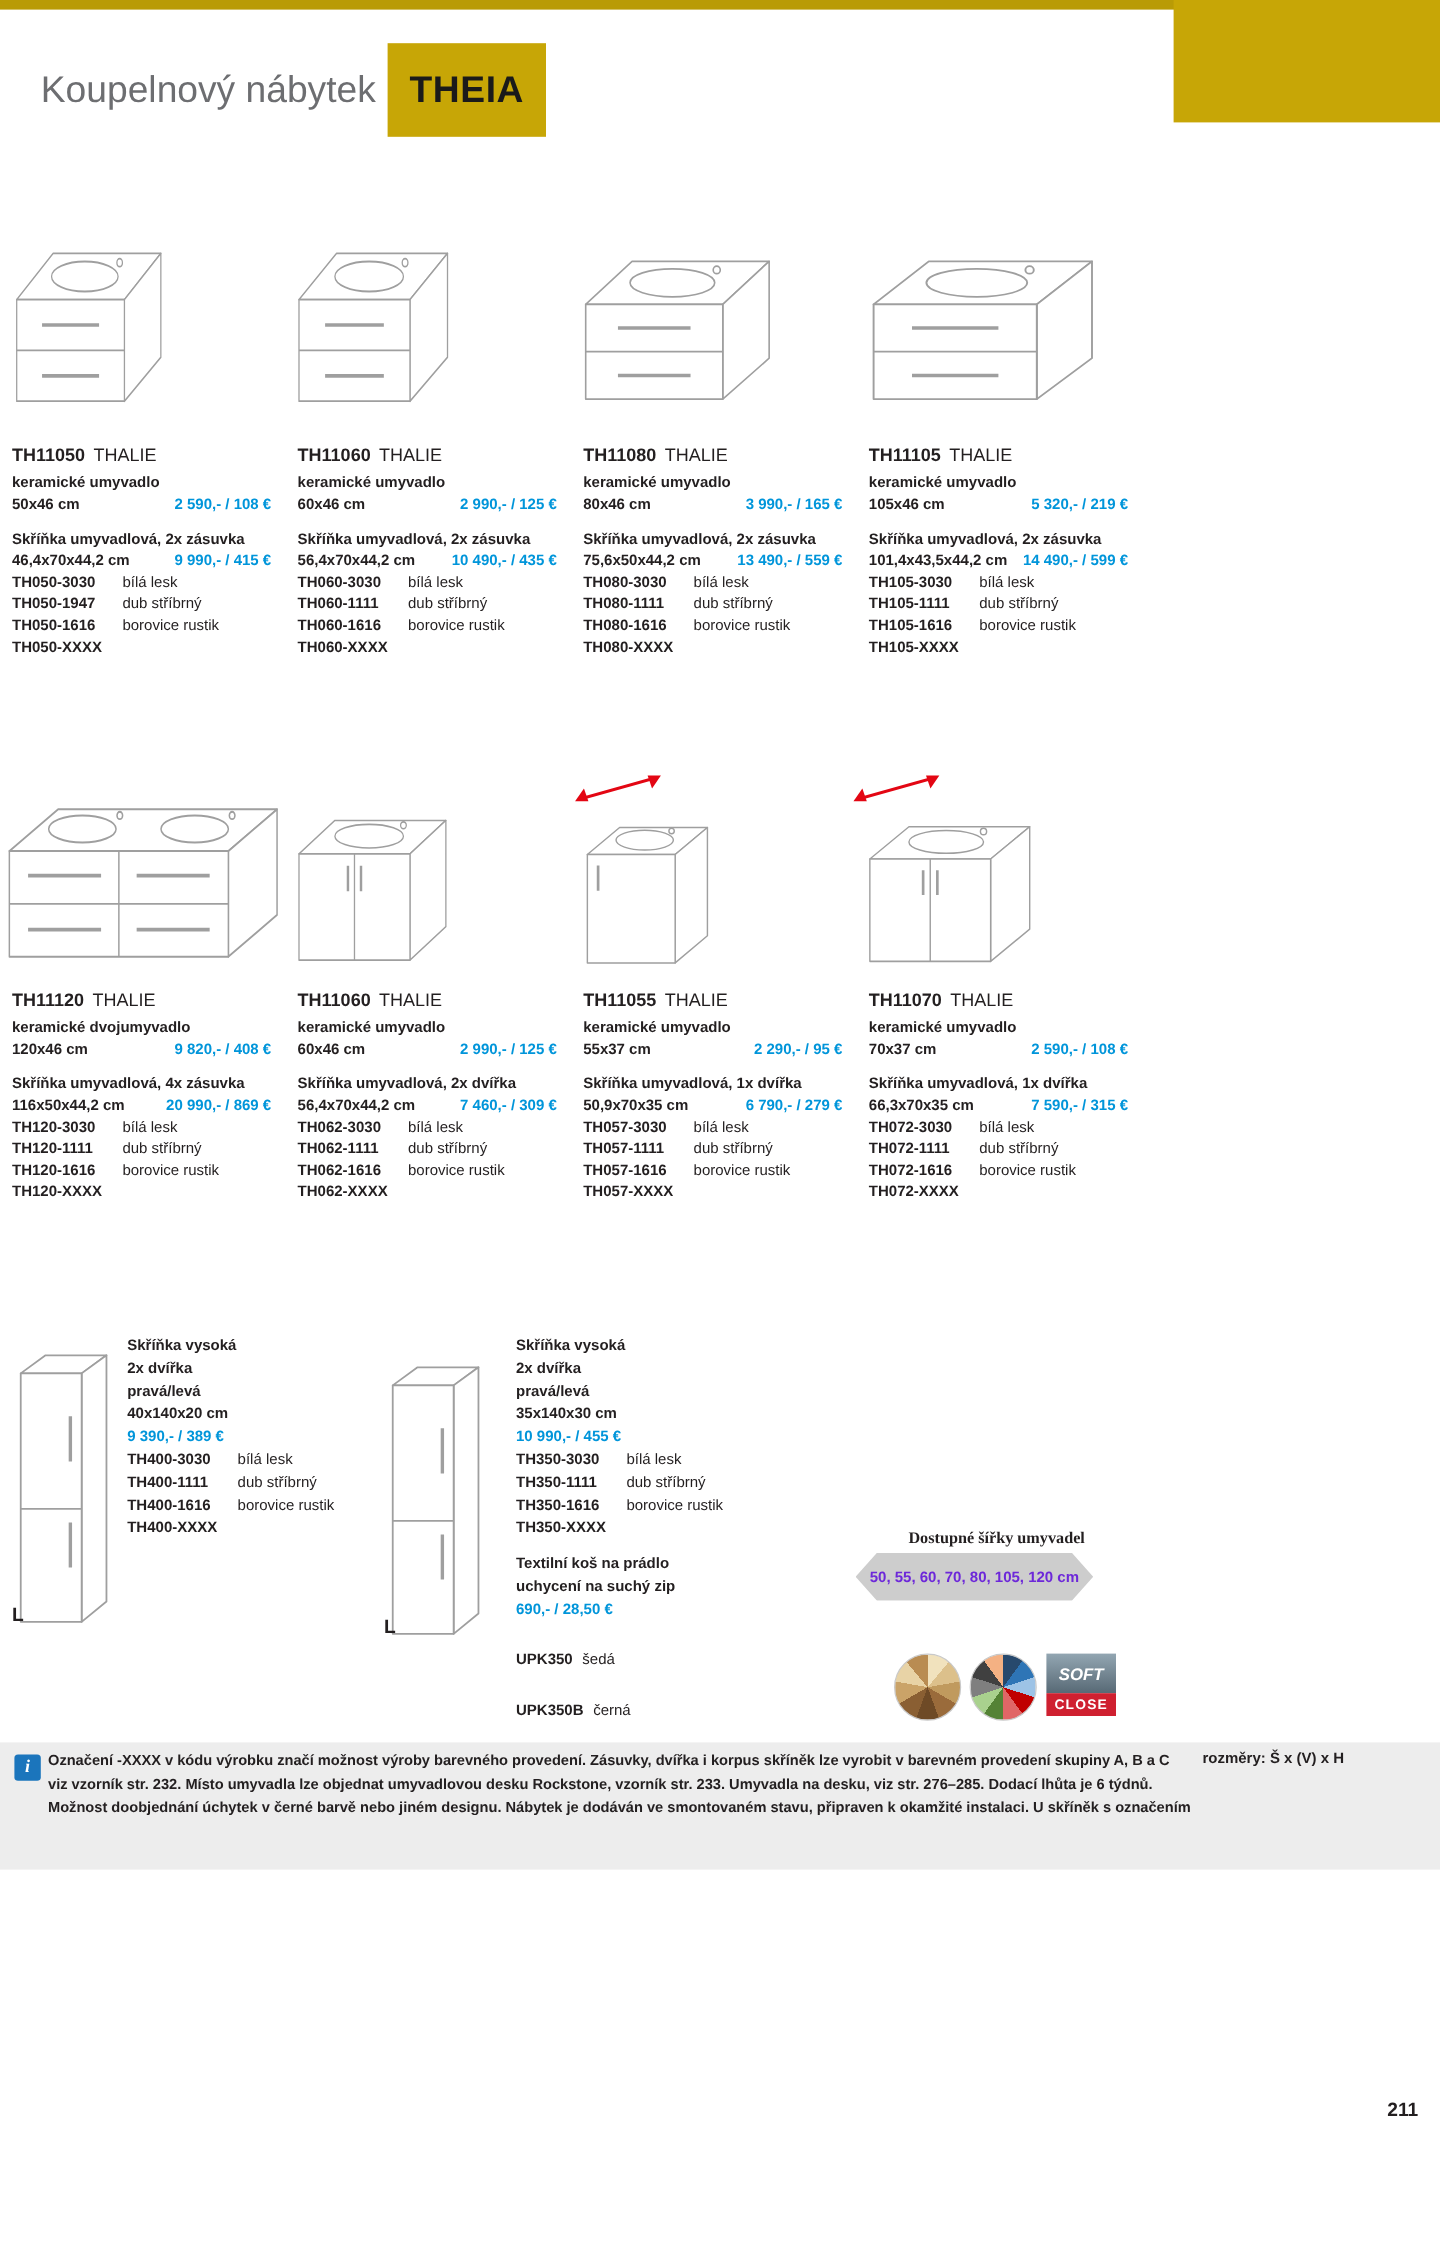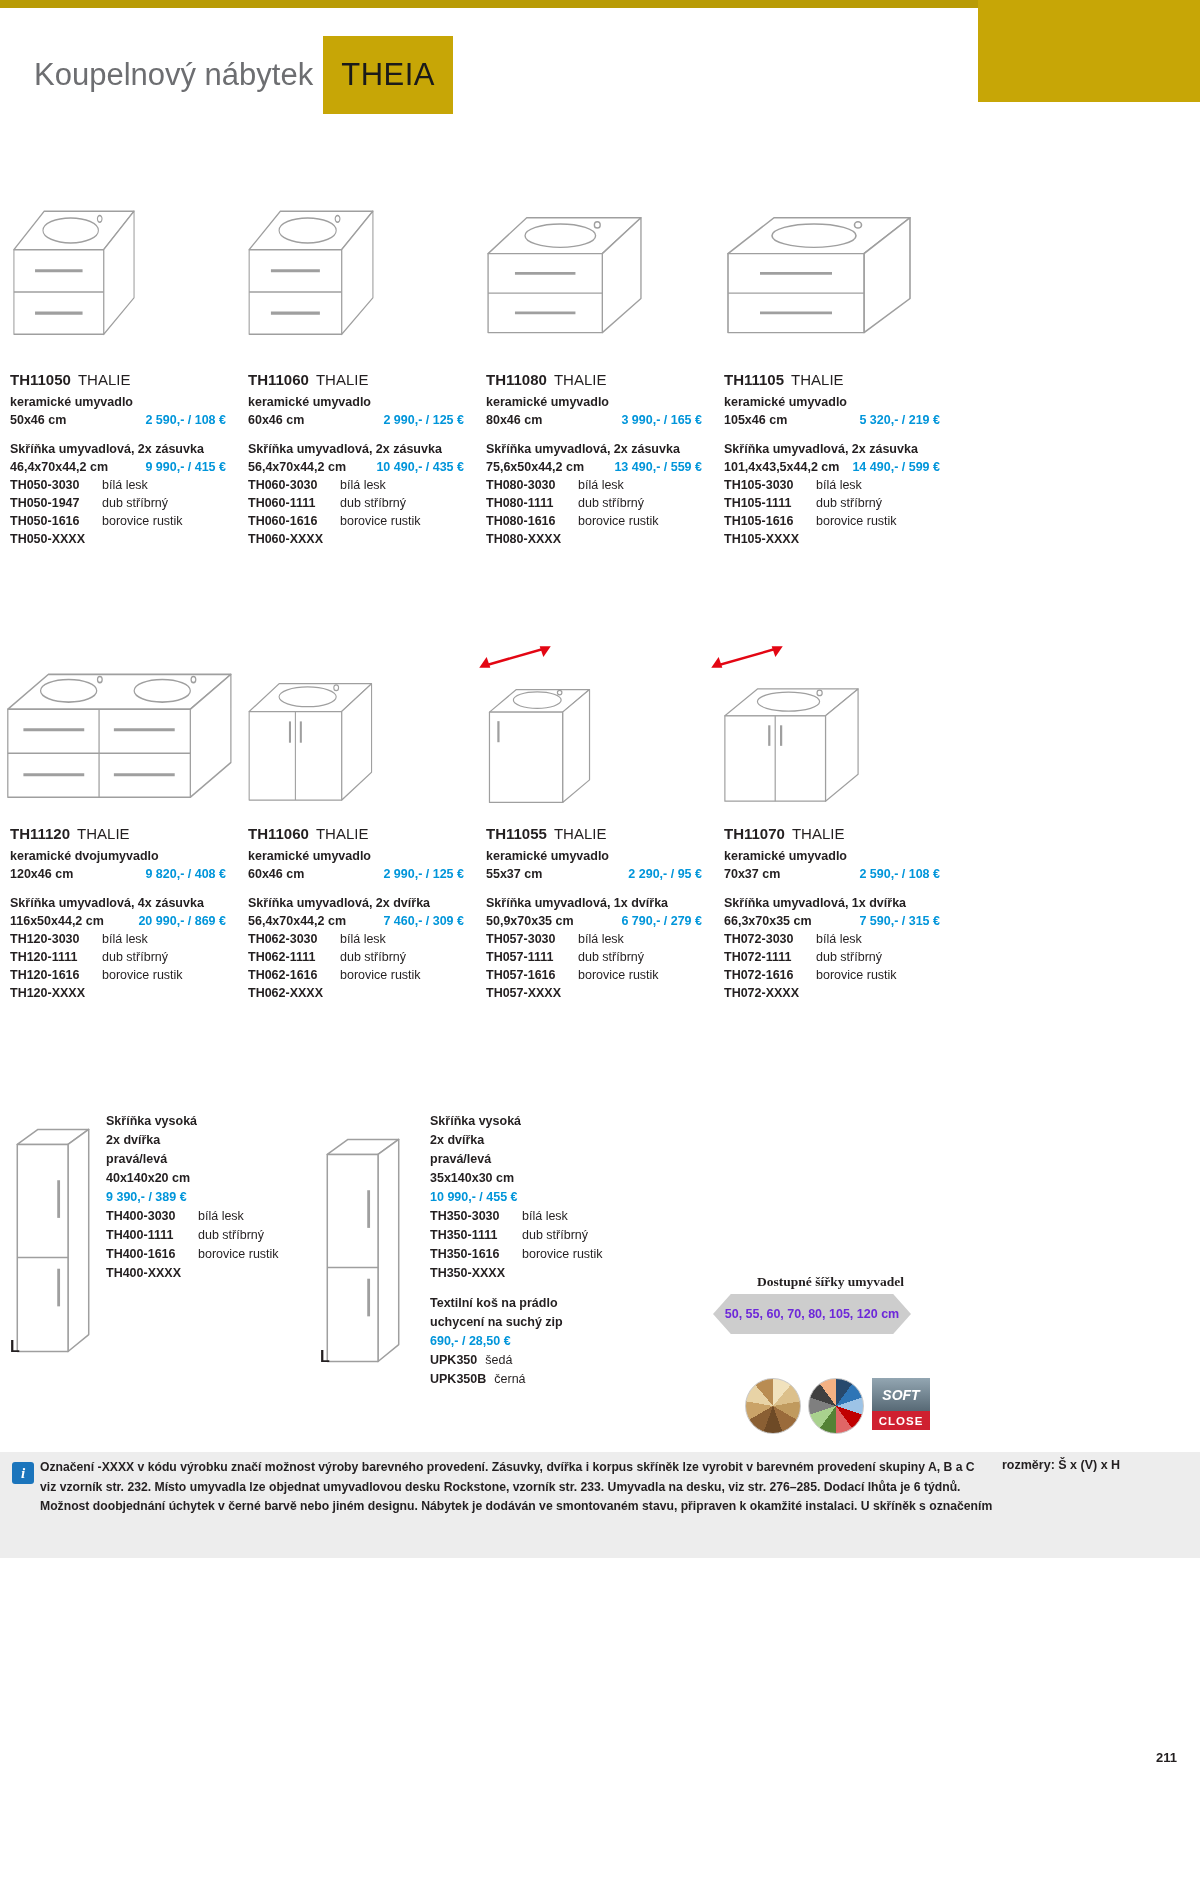--- a/index.html
+++ b/index.html
@@ -4,35 +4,35 @@
 <style>
   html,body{margin:0;padding:0;background:#fff;}
   #page{position:relative;width:1200px;height:1882px;background:#fff;overflow:hidden;
         font-family:"Liberation Sans",sans-serif;color:#231f20;}
   
   .topbar{position:absolute;left:0;top:0;width:1200px;height:8px;background:#b99b06;}
   .topblock{position:absolute;left:978px;top:0;width:222px;height:102px;background:#c7a606;}
   .header{position:absolute;left:12px;top:36px;height:78px;display:flex;align-items:center;}
   .header .gray{font-size:31px;color:#6d6e71;margin-right:10px;white-space:nowrap;margin-left:22px;}
   .header .brandbox{background:#c7a606;height:78px;display:flex;align-items:center;padding:0 18px;}
-  .header .brand{font-size:31px;font-weight:normal;color:#1a1a1a;letter-spacing:.5px;}
+  .header .brand{font-size:31px;font-weight:bold;color:#1a1a1a;letter-spacing:.5px;}
   
   .card{position:absolute;width:216px;font-size:12.5px;line-height:18px;color:#231f20;}
   .l1{font-size:15px;line-height:20px;margin-bottom:3px;}
   .code{font-weight:bold;}
   .pname{margin-left:7px;}
   .b{font-weight:bold;}
   .pr{display:flex;justify-content:space-between;gap:4px;font-weight:bold;white-space:nowrap;}
   .price{color:#0095da;font-weight:bold;white-space:nowrap;}
   .gap{height:11px;}
   .vr{white-space:nowrap;}
   .vcode{font-weight:bold;display:inline-block;min-width:92px;}
   .tallcard{line-height:19px;}
   .tallcard .vcode{min-width:92px;}
-  .bk .vcode{min-width:0;margin-right:8px;}
+  .bk .vcode{min-width:0;margin-right:8px;margin-top:23px;}
   .sideletter{position:absolute;font-size:16px;font-weight:bold;}
   
   .draw{position:absolute;}
   
   .wtitle{position:absolute;font-size:13.5px;font-weight:bold;font-family:Liberation Serif, serif;}
   .warrow{position:absolute;background:#cdcdcd;display:flex;align-items:center;justify-content:center;
           clip-path:polygon(0 50%,9% 0,91% 0,100% 50%,91% 100%,9% 100%);}
   .warrow span{font-size:12.5px;font-weight:bold;color:#6d28d9;}
   
   .fan{position:absolute;border-radius:50%;border:1px solid #c9c9c9;}
@@ -44,21 +44,21 @@
   .softclose .sc-bot{height:19px;background:#cf2030;display:flex;align-items:center;justify-content:center;
                      color:#fff;font-weight:bold;font-size:11.5px;letter-spacing:1px;}
   
   .footerbox{position:absolute;left:0;top:1452px;width:1200px;height:106px;background:#ededed;}
   .infoicon{position:absolute;left:12px;top:1462px;width:22px;height:22px;background:#1b75bc;border-radius:3px;
             color:#fff;font-weight:bold;font-size:15px;display:flex;align-items:center;justify-content:center;
             font-family:"Liberation Serif",serif;font-style:italic;}
   .footertext{position:absolute;left:40px;top:1458px;width:930px;font-size:12.2px;font-weight:bold;line-height:19.5px;}
   .footertext div{white-space:nowrap;}
   .dims{position:absolute;left:1002px;top:1458px;font-size:12.5px;font-weight:bold;}
-  .pagenum{position:absolute;left:1156px;top:1750px;font-size:13px;font-weight:600;}
+  .pagenum{position:absolute;left:1156px;top:1750px;font-size:16px;font-weight:600;}
 </style>
 </head>
 <body>
 
 <div id="page">
 
   <svg width="0" height="0" style="position:absolute" aria-hidden="true">
     <defs>
       <g id="v2" fill="#fff" stroke="#9f9f9f" stroke-width="1.6" stroke-linejoin="round">
         <polygon points="12,62 58,22 194,22 148,62"></polygon>

